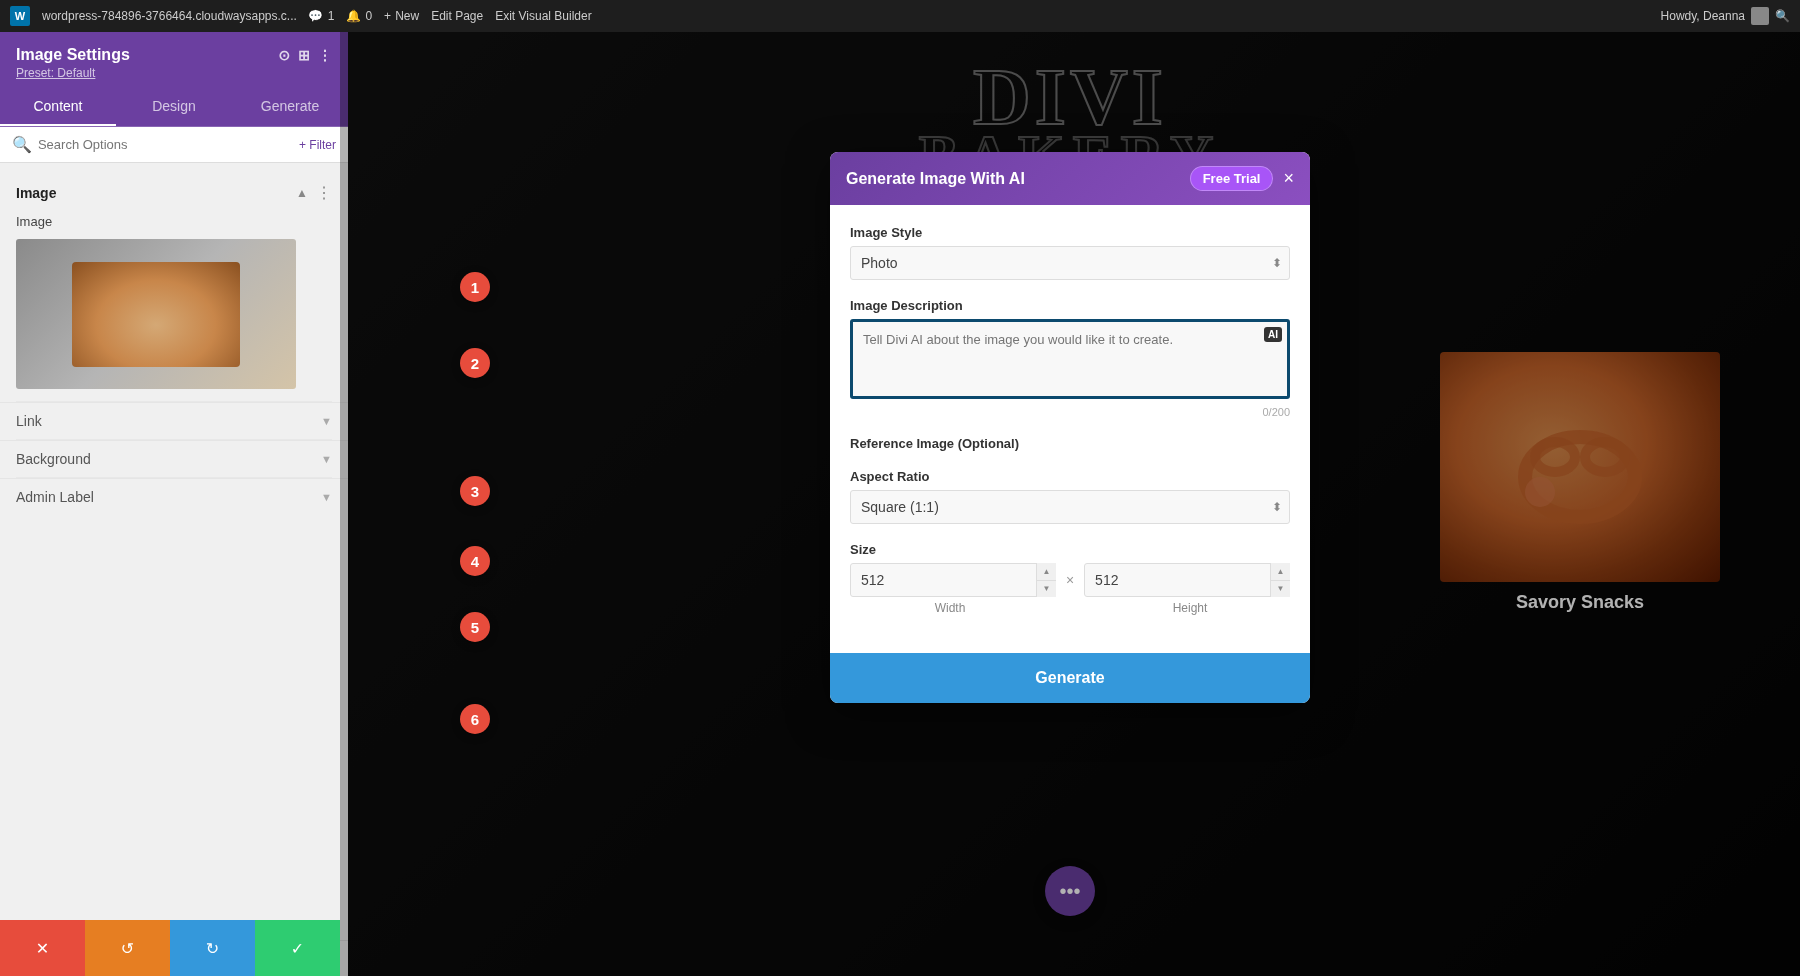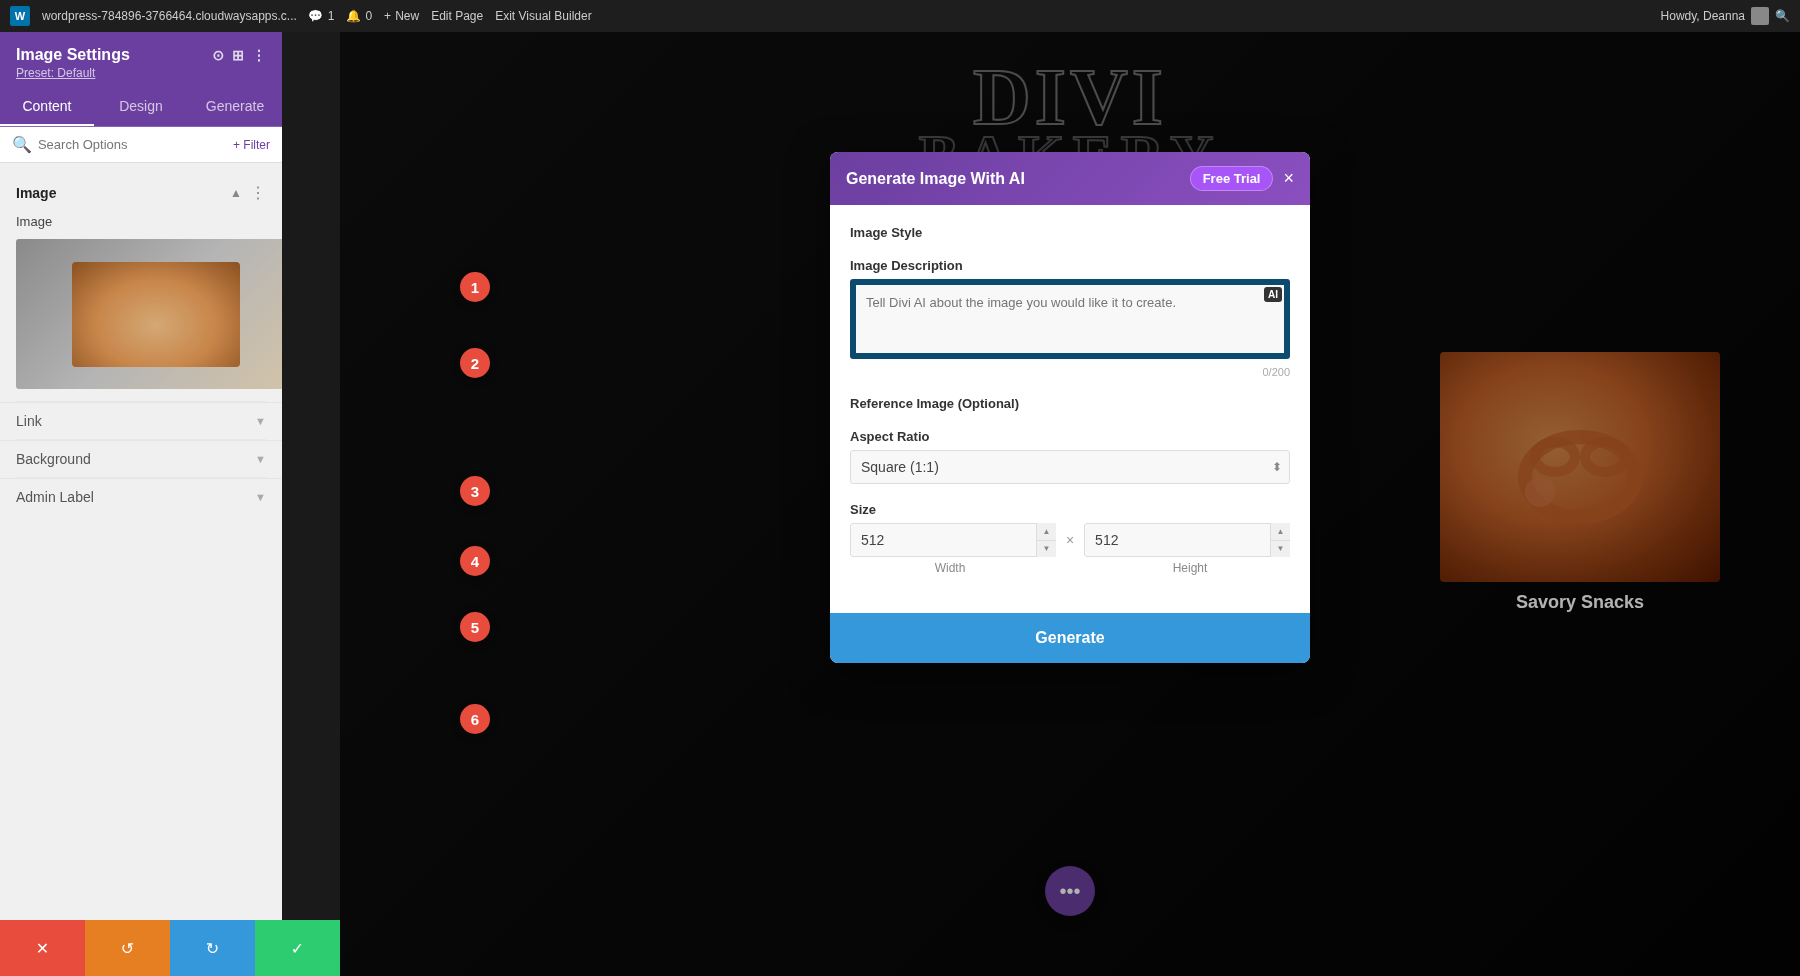--- a/index.html
+++ b/index.html
@@ -55,21 +55,21 @@
       width: 100%; height: 100%;
       background: radial-gradient(ellipse at 40% 40%, #d4884a 0%, #c06028 40%, #8a3a10 70%, #5a1a00 100%);
       display: flex; align-items: center; justify-content: center;
     }
     .food-label {
       color: white; font-size: 18px; font-weight: 600; margin-top: 10px;
     }
 
     
     .left-sidebar {
-      position: absolute; top: 32px; left: 0; width: 282px; bottom: 0;
+      position: absolute; top: 32px; left: 0; width: 348px; bottom: 0;
       background: #f0f0f0; display: flex; flex-direction: column; z-index: 100;
     }
     .sidebar-header {
       background: #6b3fa0; padding: 14px 16px 8px;
     }
     .sidebar-title { color: white; font-size: 16px; font-weight: 600; display: flex; align-items: center; justify-content: space-between; }
     .sidebar-title-icons { display: flex; gap: 8px; align-items: center; }
     .sidebar-icon { color: rgba(255,255,255,0.8); cursor: pointer; font-size: 14px; }
     .sidebar-preset { color: rgba(255,255,255,0.7); font-size: 12px; margin-top: 2px; cursor: pointer; text-decoration: underline; }
 
@@ -185,21 +185,21 @@
       appearance: none; -webkit-appearance: none;
     }
     .select-wrapper { position: relative; }
     .select-wrapper::after {
       content: '⬍'; position: absolute; right: 8px; top: 50%; transform: translateY(-50%);
       color: #888; font-size: 12px; pointer-events: none;
     }
 
     .textarea-wrapper { position: relative; }
     .form-textarea {
-      width: 100%; height: 80px; padding: 10px; border: 6px solid #0c4a6e; border-radius: 3px;
+      width: 100%; height: 80px; padding: 10px; border: 3px solid #0c4a6e; border-radius: 3px;
       background: #f8f8f8; font-size: 13px; color: #888; resize: none; font-family: inherit;
     }
     .textarea-ai-icon {
       position: absolute; top: 8px; right: 8px;
       background: #333; color: white; font-size: 10px; font-weight: bold;
       padding: 2px 4px; border-radius: 3px;
     }
     .textarea-counter {
       text-align: right; font-size: 11px; color: #aaa; margin-top: 3px;
     }
@@ -407,20 +407,25 @@
       <div class="modal-header-right">
         <span class="free-trial-badge">Free Trial</span>
         <span class="modal-close">×</span>
       </div>
     </div>
 
     <div class="modal-body">
 
       <div class="form-group">
         <label class="form-label">Image Style</label>
+        <div class="select-wrapper">
+          <select class="form-select">
+            <option>Photo</option>
+          </select>
+        </div>
       </div>
 
       <div class="form-group">
         <label class="form-label">Image Description</label>
         <div class="textarea-wrapper">
           <textarea class="form-textarea" placeholder="Tell Divi AI about the image you would like it to create." style=""></textarea>
           <span class="textarea-ai-icon">AI</span>
         </div>
         <div class="textarea-counter">0/200</div>
       </div>

